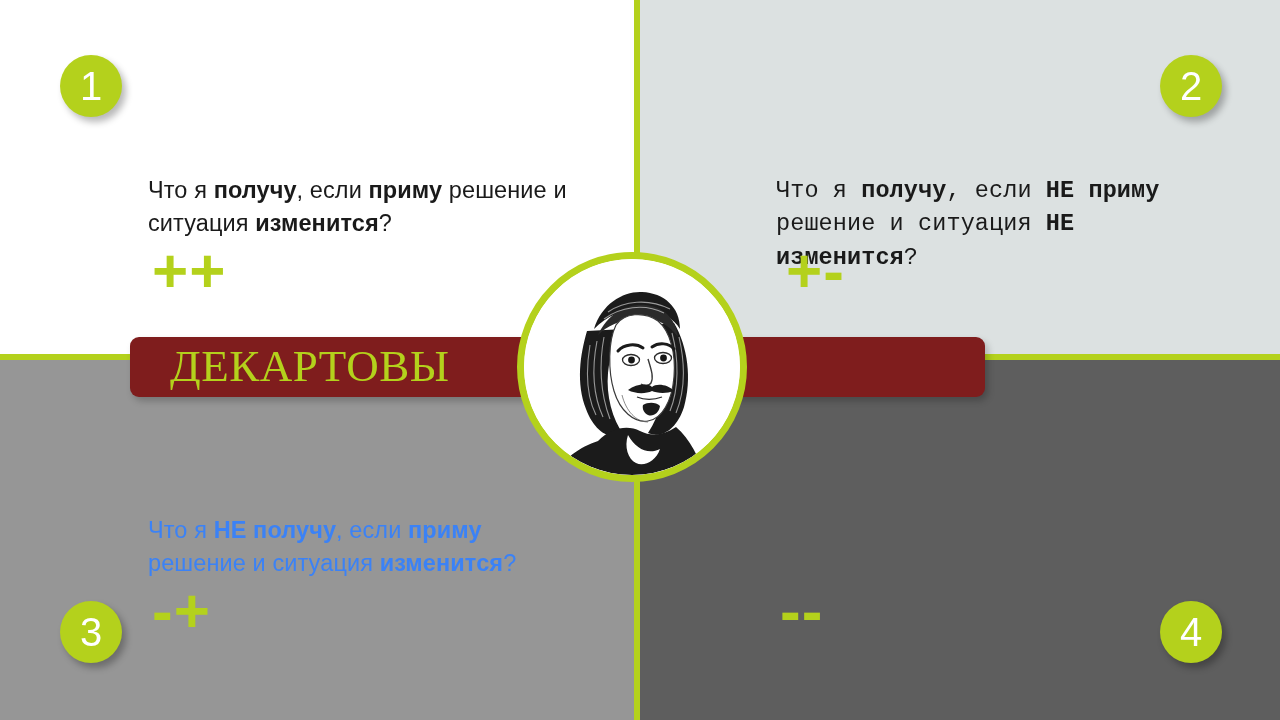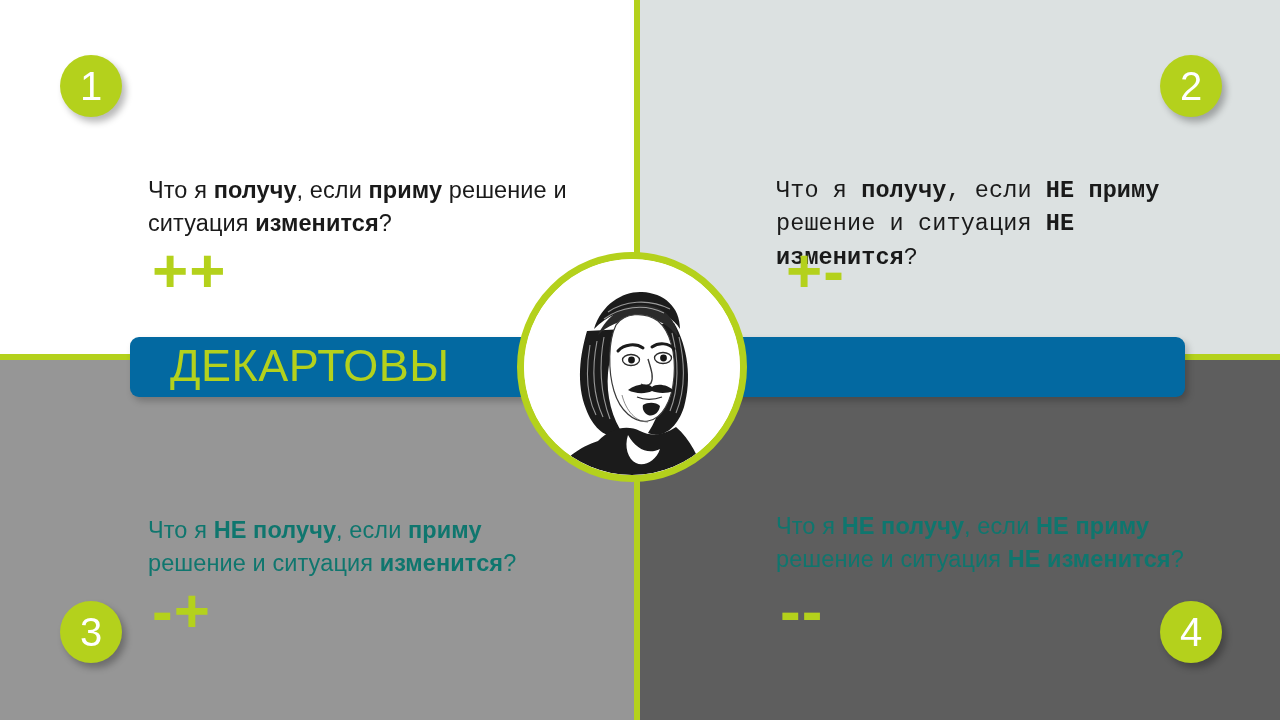--- a/index.html
+++ b/index.html
@@ -69,21 +69,21 @@
   .q-text {
     position: absolute;
     font-size: 23.5px;
     line-height: 1.42;
     letter-spacing: 0.1px;
     z-index: 4;
     margin-top: 48px;
   }
   .q-text b { font-weight: 700; }
   .dark  { color: #1a1a1a; }
-  .light { color: #0f766e; }
+  .light { color: #3b82f6; }
 
   #text-1 { left: 148px; top: 126px; width: 430px; }
   #text-2 { left: 776px; top: 126px; width: 440px; font-family: Liberation Mono, monospace; }
   #text-3 { left: 148px; top: 466px; width: 430px; }
   #text-4 { left: 776px; top: 462px; width: 430px; }
 
   
   .sign {
     position: absolute;
     color: #b4d11c;
@@ -97,26 +97,27 @@
   #sign-1 { left: 152px; top: 240px; }
   #sign-2 { left: 786px; top: 240px; }
   #sign-3 { left: 152px; top: 580px; }
   #sign-4 { left: 780px; top: 580px; }
 
   
   #title-banner {
     position: absolute;
     left: 130px;
     top: 337px;
-    width: 1055px;
+    width: 855px;
     height: 60px;
-    background: #0369a1;
+    background: #7f1d1d;
     border-radius: 9px;
     box-shadow: 3px 4px 7px rgba(0,0,0,0.22);
     z-index: 7;
+    font-family: Liberation Serif, serif;
   }
   .title-word {
     position: absolute;
     top: 0;
     height: 60px;
     line-height: 58px;
     color: #b4d11c;
     font-size: 45px;
     font-weight: 400;
     letter-spacing: 0.5px;
@@ -159,21 +160,20 @@
   <div class="badge" id="badge-1">1</div>
 
   <div class="q-text dark" id="text-2"><span>Что я </span><b>получу</b><span>, если </span><b>НЕ приму</b><span> решение и ситуация </span><b>НЕ изменится</b><span>?</span></div>
   <div class="sign" id="sign-2">+-</div>
   <div class="badge" id="badge-2">2</div>
 
   <div class="q-text light" id="text-3"><span>Что я </span><b>НЕ получу</b><span>, если </span><b>приму</b><span> решение и ситуация </span><b>изменится</b><span>?</span></div>
   <div class="sign" id="sign-3">-+</div>
   <div class="badge" id="badge-3">3</div>
 
-  <div class="q-text light" id="text-4"><span>Что я </span><b>НЕ получу</b><span>, если </span><b>НЕ приму</b><span> решение и </span><span>ситуация </span><b>НЕ изменится</b><span>?</span></div>
   <div class="sign" id="sign-4">--</div>
   <div class="badge" id="badge-4">4</div>
 
   <div id="title-banner">
     <span class="title-word" id="title-left">ДЕКАРТОВЫ</span>
   </div>
 
   <div id="portrait">
     <svg width="216" height="216" viewBox="0 0 216 216" aria-hidden="true">
       <defs>

